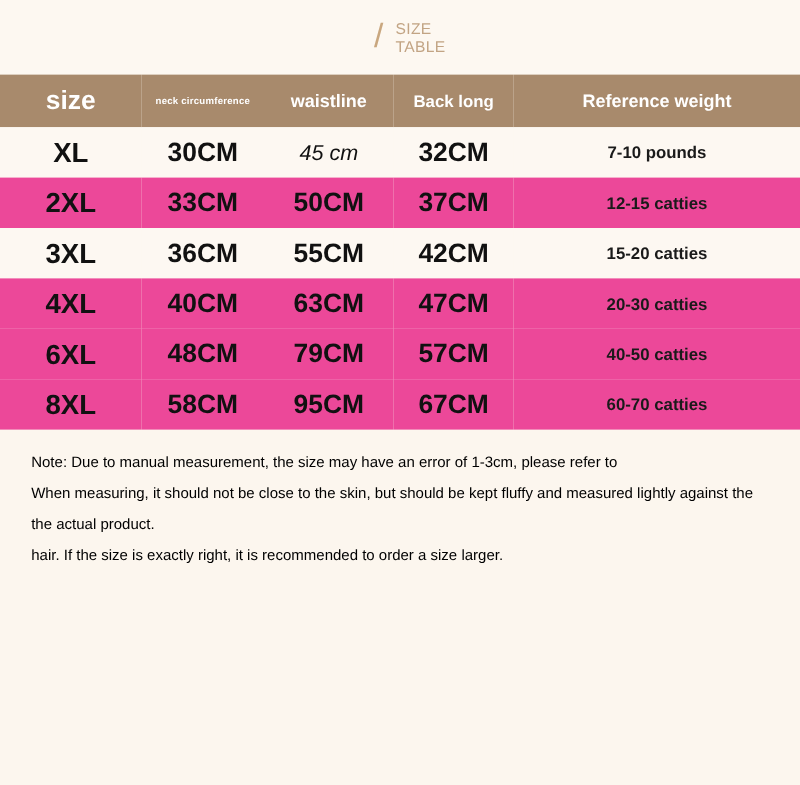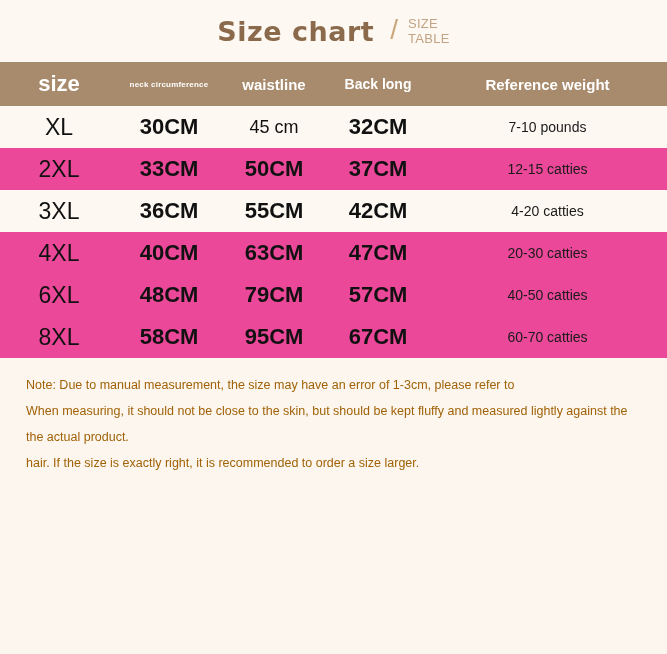--- a/index.html
+++ b/index.html
@@ -87,45 +87,44 @@
   tbody tr { height: 42px; }
   tbody tr.odd  { background: #fdf8f2; }
   tbody tr.even { background: #ec4899; }
 
   tbody td {
     text-align: center;
     vertical-align: middle;
     padding: 0;
     color: #111111;
   }
-  td.size-cell  { font-size: 23px; font-weight: normal; }
+  td.size-cell  { font-size: 23px; font-weight: bold; }
   td.num-cell   { font-size: 22px; font-weight: bold; }
-  td.weight-cell{ font-size: 14px; font-weight: normal; color: #1a1a1a; }
-
-  
-  td.num-cell.alt { font-size: 18px; font-weight: normal; }
+  td.weight-cell{ font-size: 14px; font-weight: bold; color: #1a1a1a; }
+
+  
+  td.num-cell.alt { font-size: 18px; font-weight: normal; font-style: italic; }
 
   
   .notes {
     padding: 14px 26px 0 26px;
-    color: #a16207;
+    color: #000000;
     font-size: 12.5px;
     line-height: 26px;
   }
   .notes p {
     margin: 0;
   }
 </style>
 </head>
 <body>
 
 <div class="sheet">
 
   <div class="header">
-    <div class="header-title">Size chart</div>
     <div class="header-right">
       <span class="header-slash">/</span>
       <span class="header-sub">
         <span>SIZE</span><br>
         <span>TABLE</span>
       </span>
     </div>
   </div>
 
   <table class="size-table">
@@ -158,21 +157,21 @@
         <td class="num-cell">33CM</td>
         <td class="num-cell">50CM</td>
         <td class="num-cell">37CM</td>
         <td class="weight-cell">12-15 catties</td>
       </tr>
       <tr class="odd">
         <td class="size-cell">3XL</td>
         <td class="num-cell">36CM</td>
         <td class="num-cell">55CM</td>
         <td class="num-cell">42CM</td>
-        <td class="weight-cell">4-20 catties</td>
+        <td class="weight-cell">15-20 catties</td>
       </tr>
       <tr class="even">
         <td class="size-cell">4XL</td>
         <td class="num-cell">40CM</td>
         <td class="num-cell">63CM</td>
         <td class="num-cell">47CM</td>
         <td class="weight-cell">20-30 catties</td>
       </tr>
       <tr class="even">
         <td class="size-cell">6XL</td>

